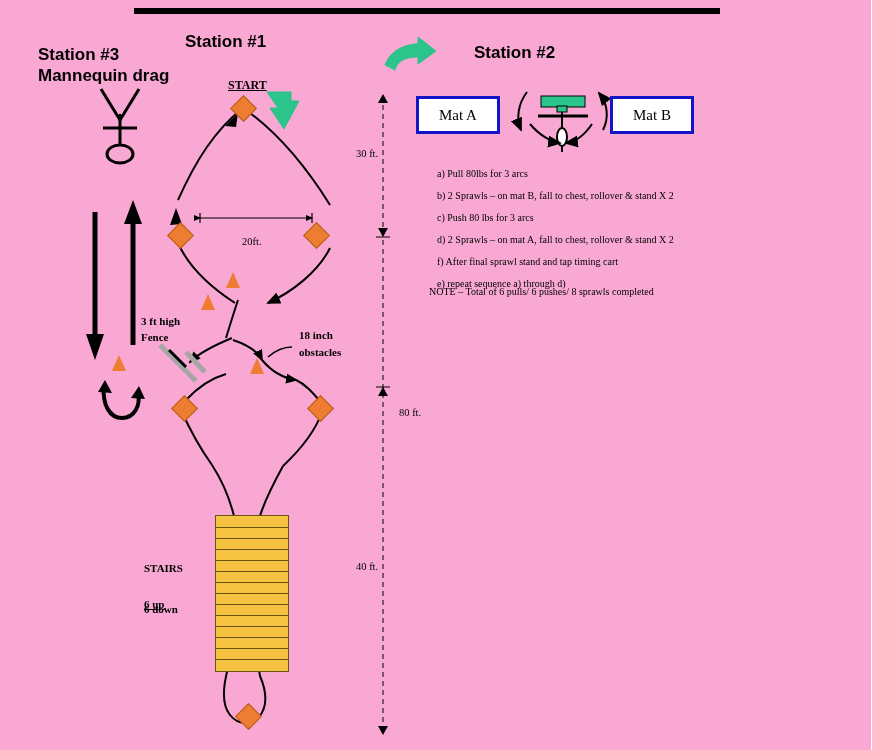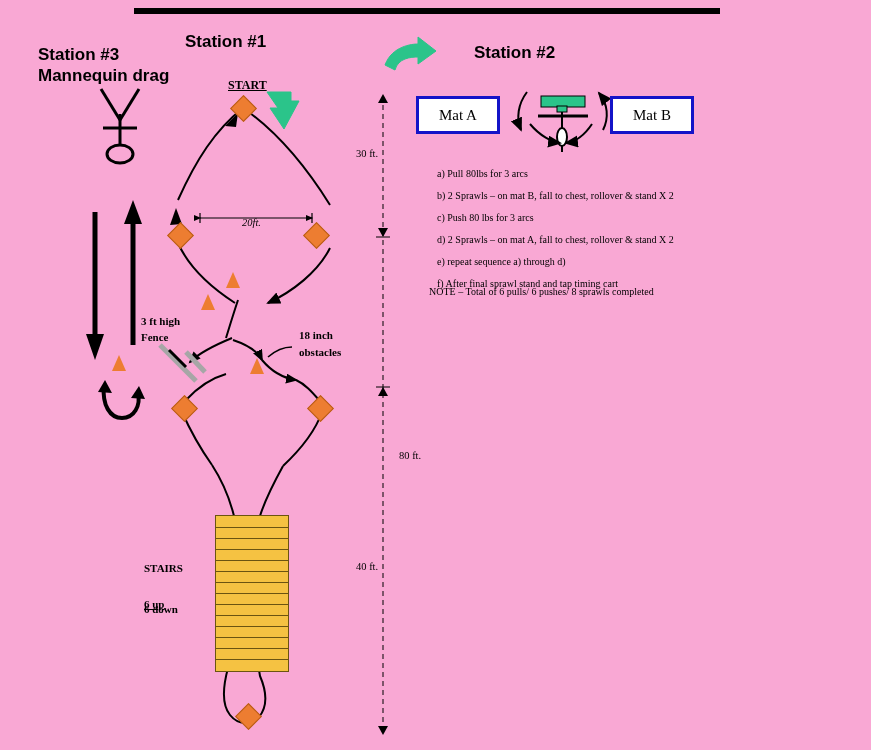--- a/index.html
+++ b/index.html
@@ -268,24 +268,24 @@
     <div class="stair-line" style="top:66px;"></div>
     <div class="stair-line" style="top:77px;"></div>
     <div class="stair-line" style="top:88px;"></div>
     <div class="stair-line" style="top:99px;"></div>
     <div class="stair-line" style="top:110px;"></div>
     <div class="stair-line" style="top:121px;"></div>
     <div class="stair-line" style="top:132px;"></div>
     <div class="stair-line" style="top:143px;"></div>
   </div>
 
-  <div class="abs dim" style="left:242px; top:217px;font-style:italic;">20ft.</div>
+  <div class="abs dim" style="left:242px; top:236px;">20ft.</div>
 
   <div class="abs dim" style="left:356px; top:148px;">30 ft.</div>
-  <div class="abs dim" style="left:399px; top:407px;margin-top:43px;">80 ft.</div>
+  <div class="abs dim" style="left:399px; top:407px;">80 ft.</div>
   <div class="abs dim" style="left:356px; top:561px;">40 ft.</div>
 
   <div class="abs lbl lbl-b" style="left:141px; top:315px;text-align:center;">3 ft high</div>
   <div class="abs lbl lbl-b" style="left:141px; top:331px;">Fence</div>
 
   <div class="abs lbl lbl-b" style="left:299px; top:329px;">18 inch</div>
   <div class="abs lbl lbl-b" style="left:299px; top:346px;">obstacles</div>
 
   <div class="abs lbl lbl-b" style="left:144px; top:562px;">STAIRS</div>
   <div class="abs lbl lbl-b" style="left:144px; top:598px;text-decoration:underline;">6 up</div>
@@ -296,18 +296,18 @@
   </div>
   <div class="abs mat" style="left:610px; top:96px;">
     <span>Mat B</span>
   </div>
 
   <div class="abs instr" style="left:437px; top:163px;">
     <div>a) Pull 80lbs for 3 arcs</div>
     <div>b) 2 Sprawls – on mat B, fall to chest,  rollover &amp; stand X 2</div>
     <div>c) Push 80 lbs for 3 arcs</div>
     <div>d) 2 Sprawls – on mat A, fall to chest, rollover &amp; stand X 2</div>
+    <div>f) After final sprawl stand and tap timing cart</div>
     <div>e) repeat sequence a) through d)</div>
-    <div>f) After final sprawl stand and tap timing cart</div>
   </div>
   <div class="abs instr" style="left:429px; top:281px;">NOTE – Total of 6 pulls/ 6 pushes/ 8 sprawls completed</div>
 
 </div>
 
 </body></html>

